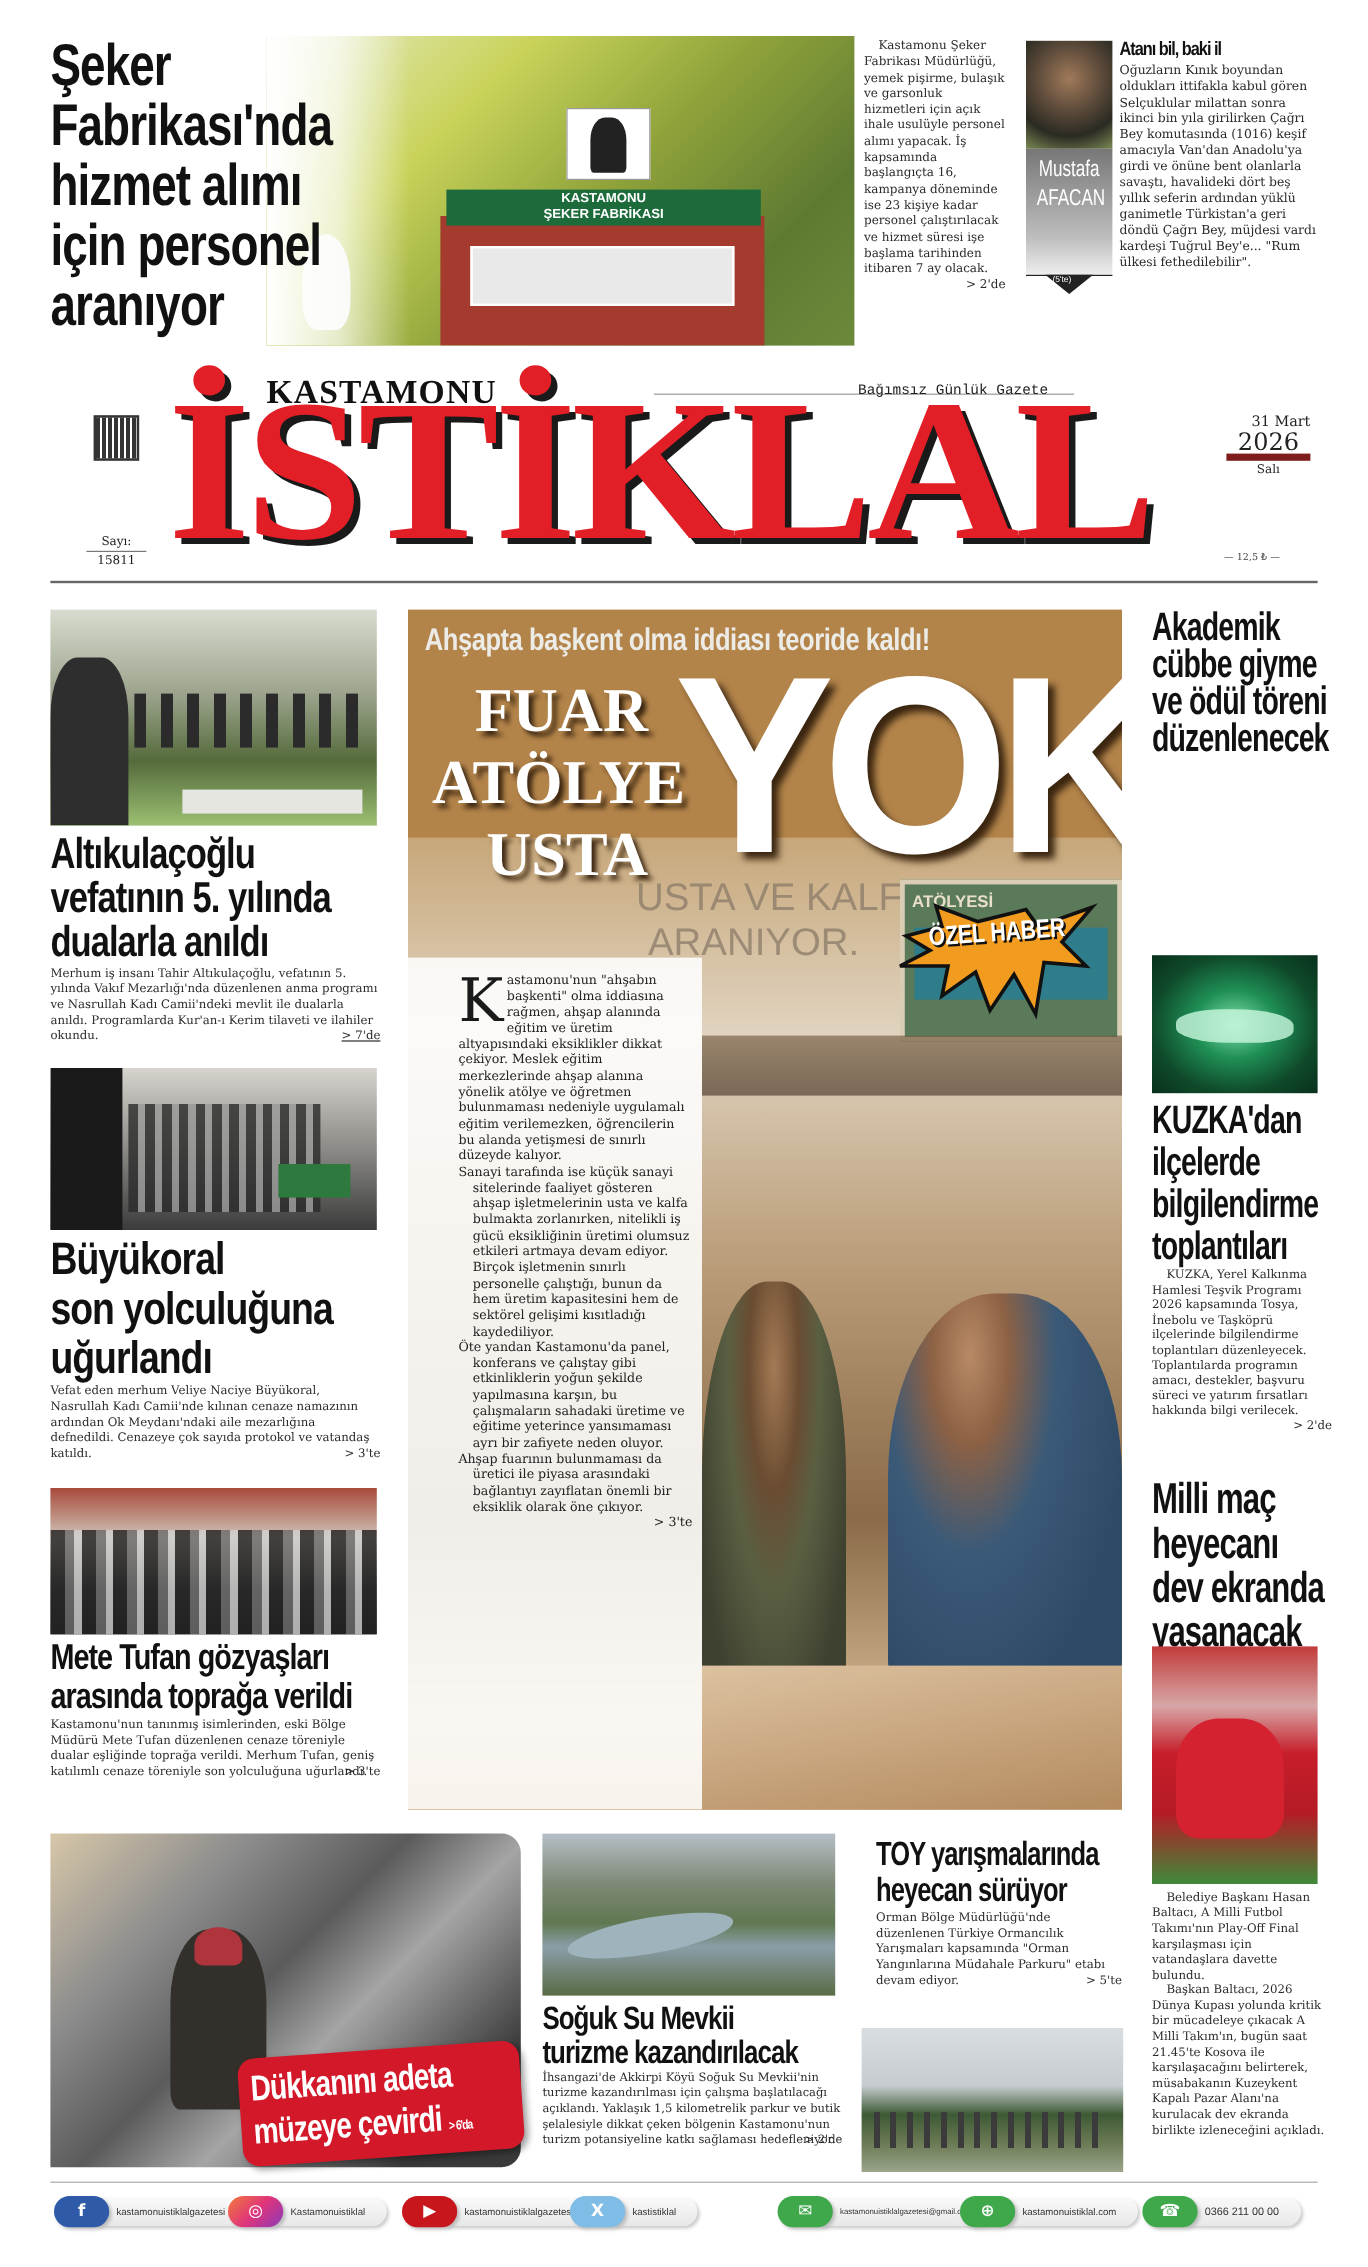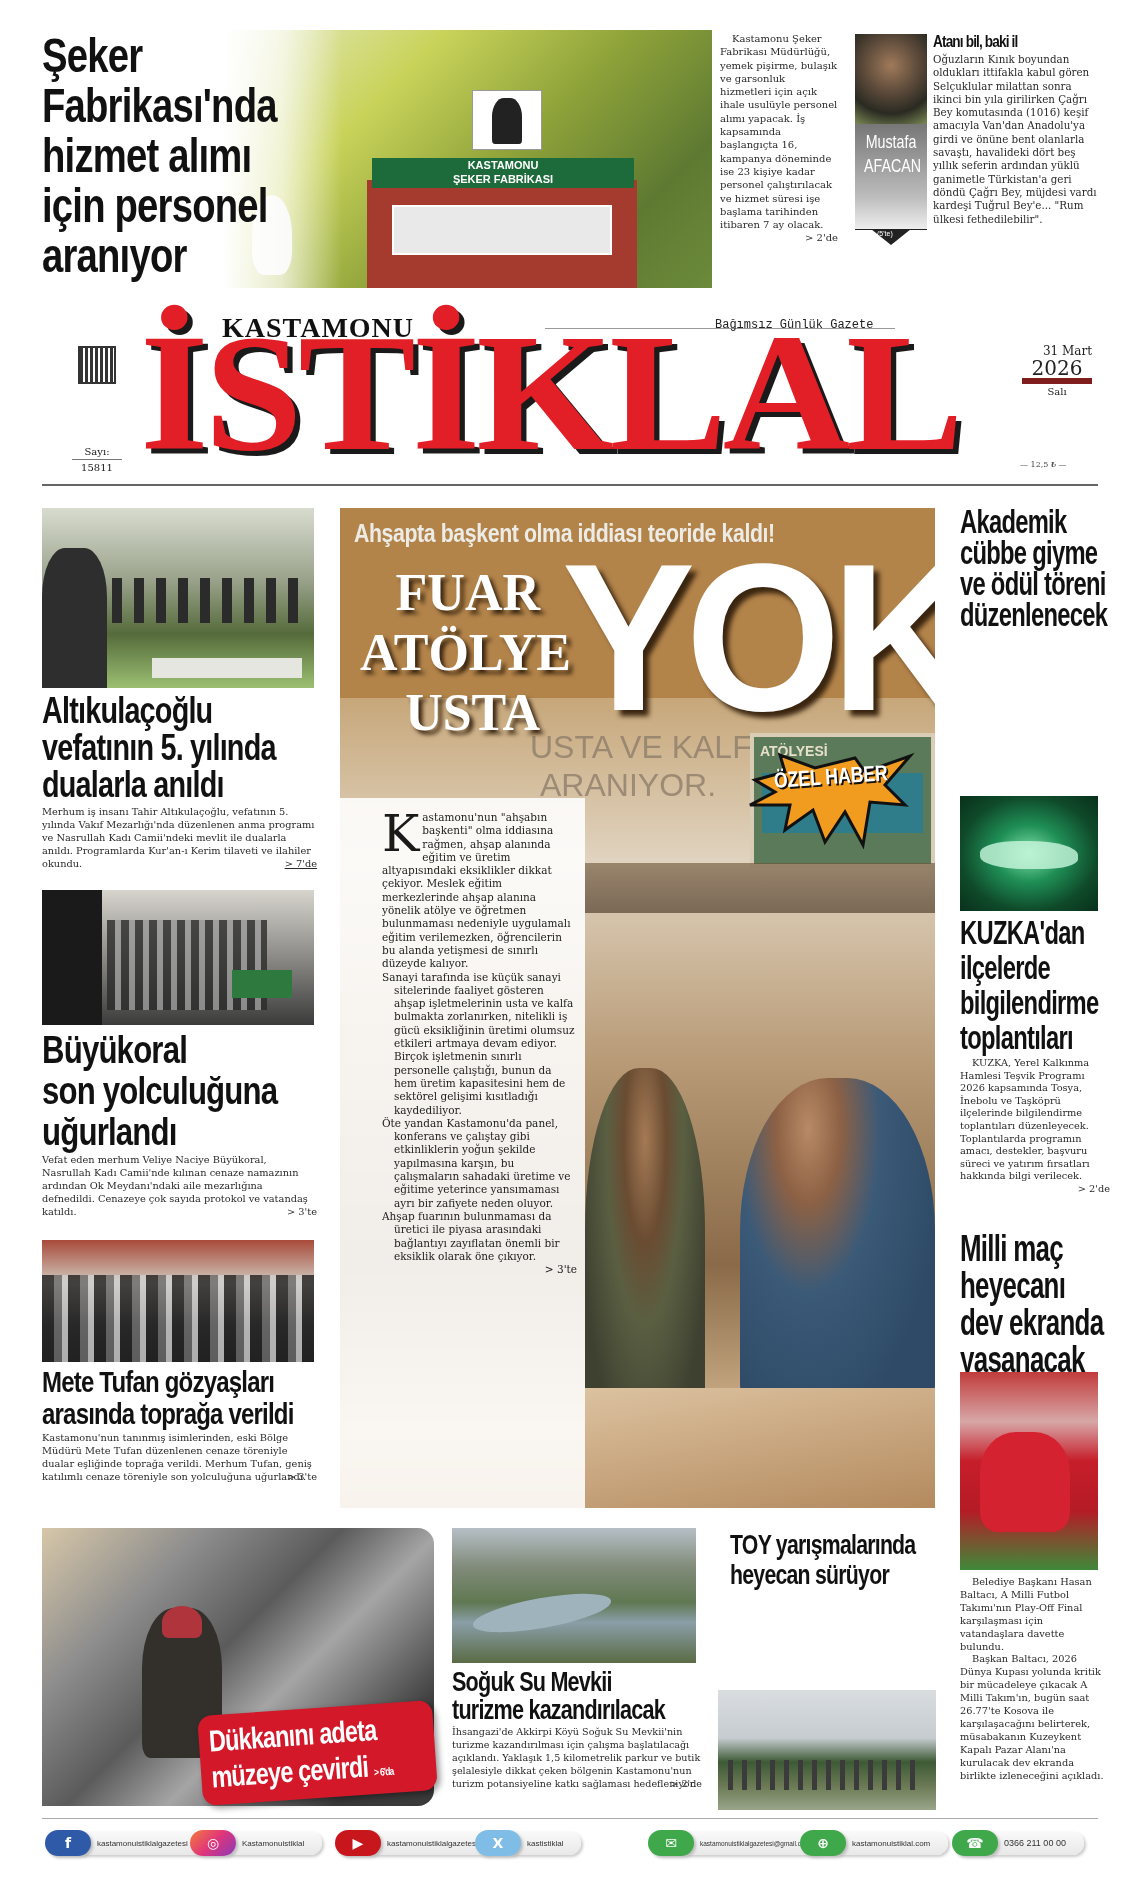--- a/index.html
+++ b/index.html
@@ -213,21 +213,21 @@
     <div>heyecanı</div>
     <div>dev ekranda</div>
     <div>yaşanacak</div>
   </div>
 </div>
 <div class="photo" style="left:960px;top:1372px;width:138px;height:198px;background:linear-gradient(180deg,#c23b3b 0%,#d7a7a7 25%,#c61e2a 45%,#b51b26 70%,#3f8a3a 100%);">
   <div class="abs" style="left:20px;top:60px;width:90px;height:100px;background:#d42231;border-radius:40% 40% 20% 20%;"></div>
 </div>
 <div class="abs serif-body" style="left:960px;top:1576px;width:148px;font-size:9.8px;line-height:12.9px;">
   <p class="ind">Belediye Başkanı Hasan Baltacı, A Milli Futbol Takımı'nın Play-Off Final karşılaşması için vatandaşlara davette bulundu.</p>
-  <p class="ind">Başkan Baltacı, 2026 Dünya Kupası yolunda kritik bir mücadeleye çıkacak A Milli Takım'ın, bugün saat 26.77'te Kosova ile karşılaşacağını belirterek, müsabakanın Kuzeykent Kapalı Pazar Alanı'na kurulacak dev ekranda birlikte izleneceğini açıkladı.</p>
+  <p class="ind">Başkan Baltacı, 2026 Dünya Kupası yolunda kritik bir mücadeleye çıkacak A Milli Takım'ın, bugün saat 21.45'te Kosova ile karşılaşacağını belirterek, müsabakanın Kuzeykent Kapalı Pazar Alanı'na kurulacak dev ekranda birlikte izleneceğini açıkladı.</p>
 </div>
 
 <div class="photo" style="left:42px;top:1528px;width:392px;height:278px;border-radius:0 16px 16px 0;background:linear-gradient(135deg,#d7c7a9 0%,#8d8d8d 25%,#5b5b5b 45%,#a5a5a5 60%,#3a3a3a 85%);">
   <div class="abs" style="left:100px;top:80px;width:80px;height:150px;background:#33302c;border-radius:40% 40% 10% 10%;"></div>
   <div class="abs" style="left:120px;top:78px;width:40px;height:32px;background:#b0343c;border-radius:50% 50% 20% 20%;"></div>
 </div>
 <div class="abs" style="left:200px;top:1708px;width:235px;height:90px;background:#d3182a;border-radius:14px;transform:rotate(-4deg);box-shadow:3px 3px 6px rgba(0,0,0,0.4);">
   <div class="abs hl" style="left:10px;top:8px;color:#fff;font-size:30px;line-height:36px;transform:scaleX(0.78);">
     <div>Dükkanını adeta</div>
     <div><span>müzeye çevirdi</span> <span style="font-size:11px;">&gt; 6'da</span></div>
@@ -246,20 +246,24 @@
     <span class="ind">İhsangazi'de Akkirpi Köyü Soğuk Su Mevkii'nin turizme kazandırılması için çalışma başlatılacağı açıklandı. Yaklaşık 1,5 kilometrelik parkur ve butik şelalesiyle dikkat çeken bölgenin Kastamonu'nun turizm potansiyeline katkı sağlaması hedefleniyor.</span>
     <span class="ref" style="margin-top:-13px;">&gt; 2'de</span>
   </div>
 </div>
 
 <div class="abs" style="left:730px;top:1530px;width:205px;">
   <div class="hl" style="font-size:28px;line-height:30px;transform:scaleX(0.76);">
     <div>TOY yarışmalarında</div>
     <div>heyecan sürüyor</div>
   </div>
+  <div class="serif-body" style="margin-top:2px;font-size:9.8px;line-height:13px;">
+    <span class="ind">Orman Bölge Müdürlüğü'nde düzenlenen Türkiye Ormancılık Yarışmaları kapsamında "Orman Yangınlarına Müdahale Parkuru" etabı devam ediyor.</span>
+    <span class="ref" style="margin-top:-13px;">&gt; 5'te</span>
+  </div>
 </div>
 <div class="photo" style="left:718px;top:1690px;width:218px;height:120px;background:linear-gradient(180deg,#d9dde0 0%,#c6ccd0 40%,#3d5a35 60%,#6b7a55 80%,#9aa58a 100%);">
   <div class="abs" style="left:10px;top:70px;width:190px;height:30px;background:repeating-linear-gradient(90deg,#3b3b3b 0 5px,transparent 5px 14px);"></div>
 </div>
 
 <div class="rule" style="left:42px;top:1818px;width:1056px;background:#aaa;"></div>
 <div class="social" style="left:45px;">
   <span class="ic" style="background:#2f5aa8;">f</span>
   <span class="lbl">kastamonuistiklalgazetesi</span>
 </div>

